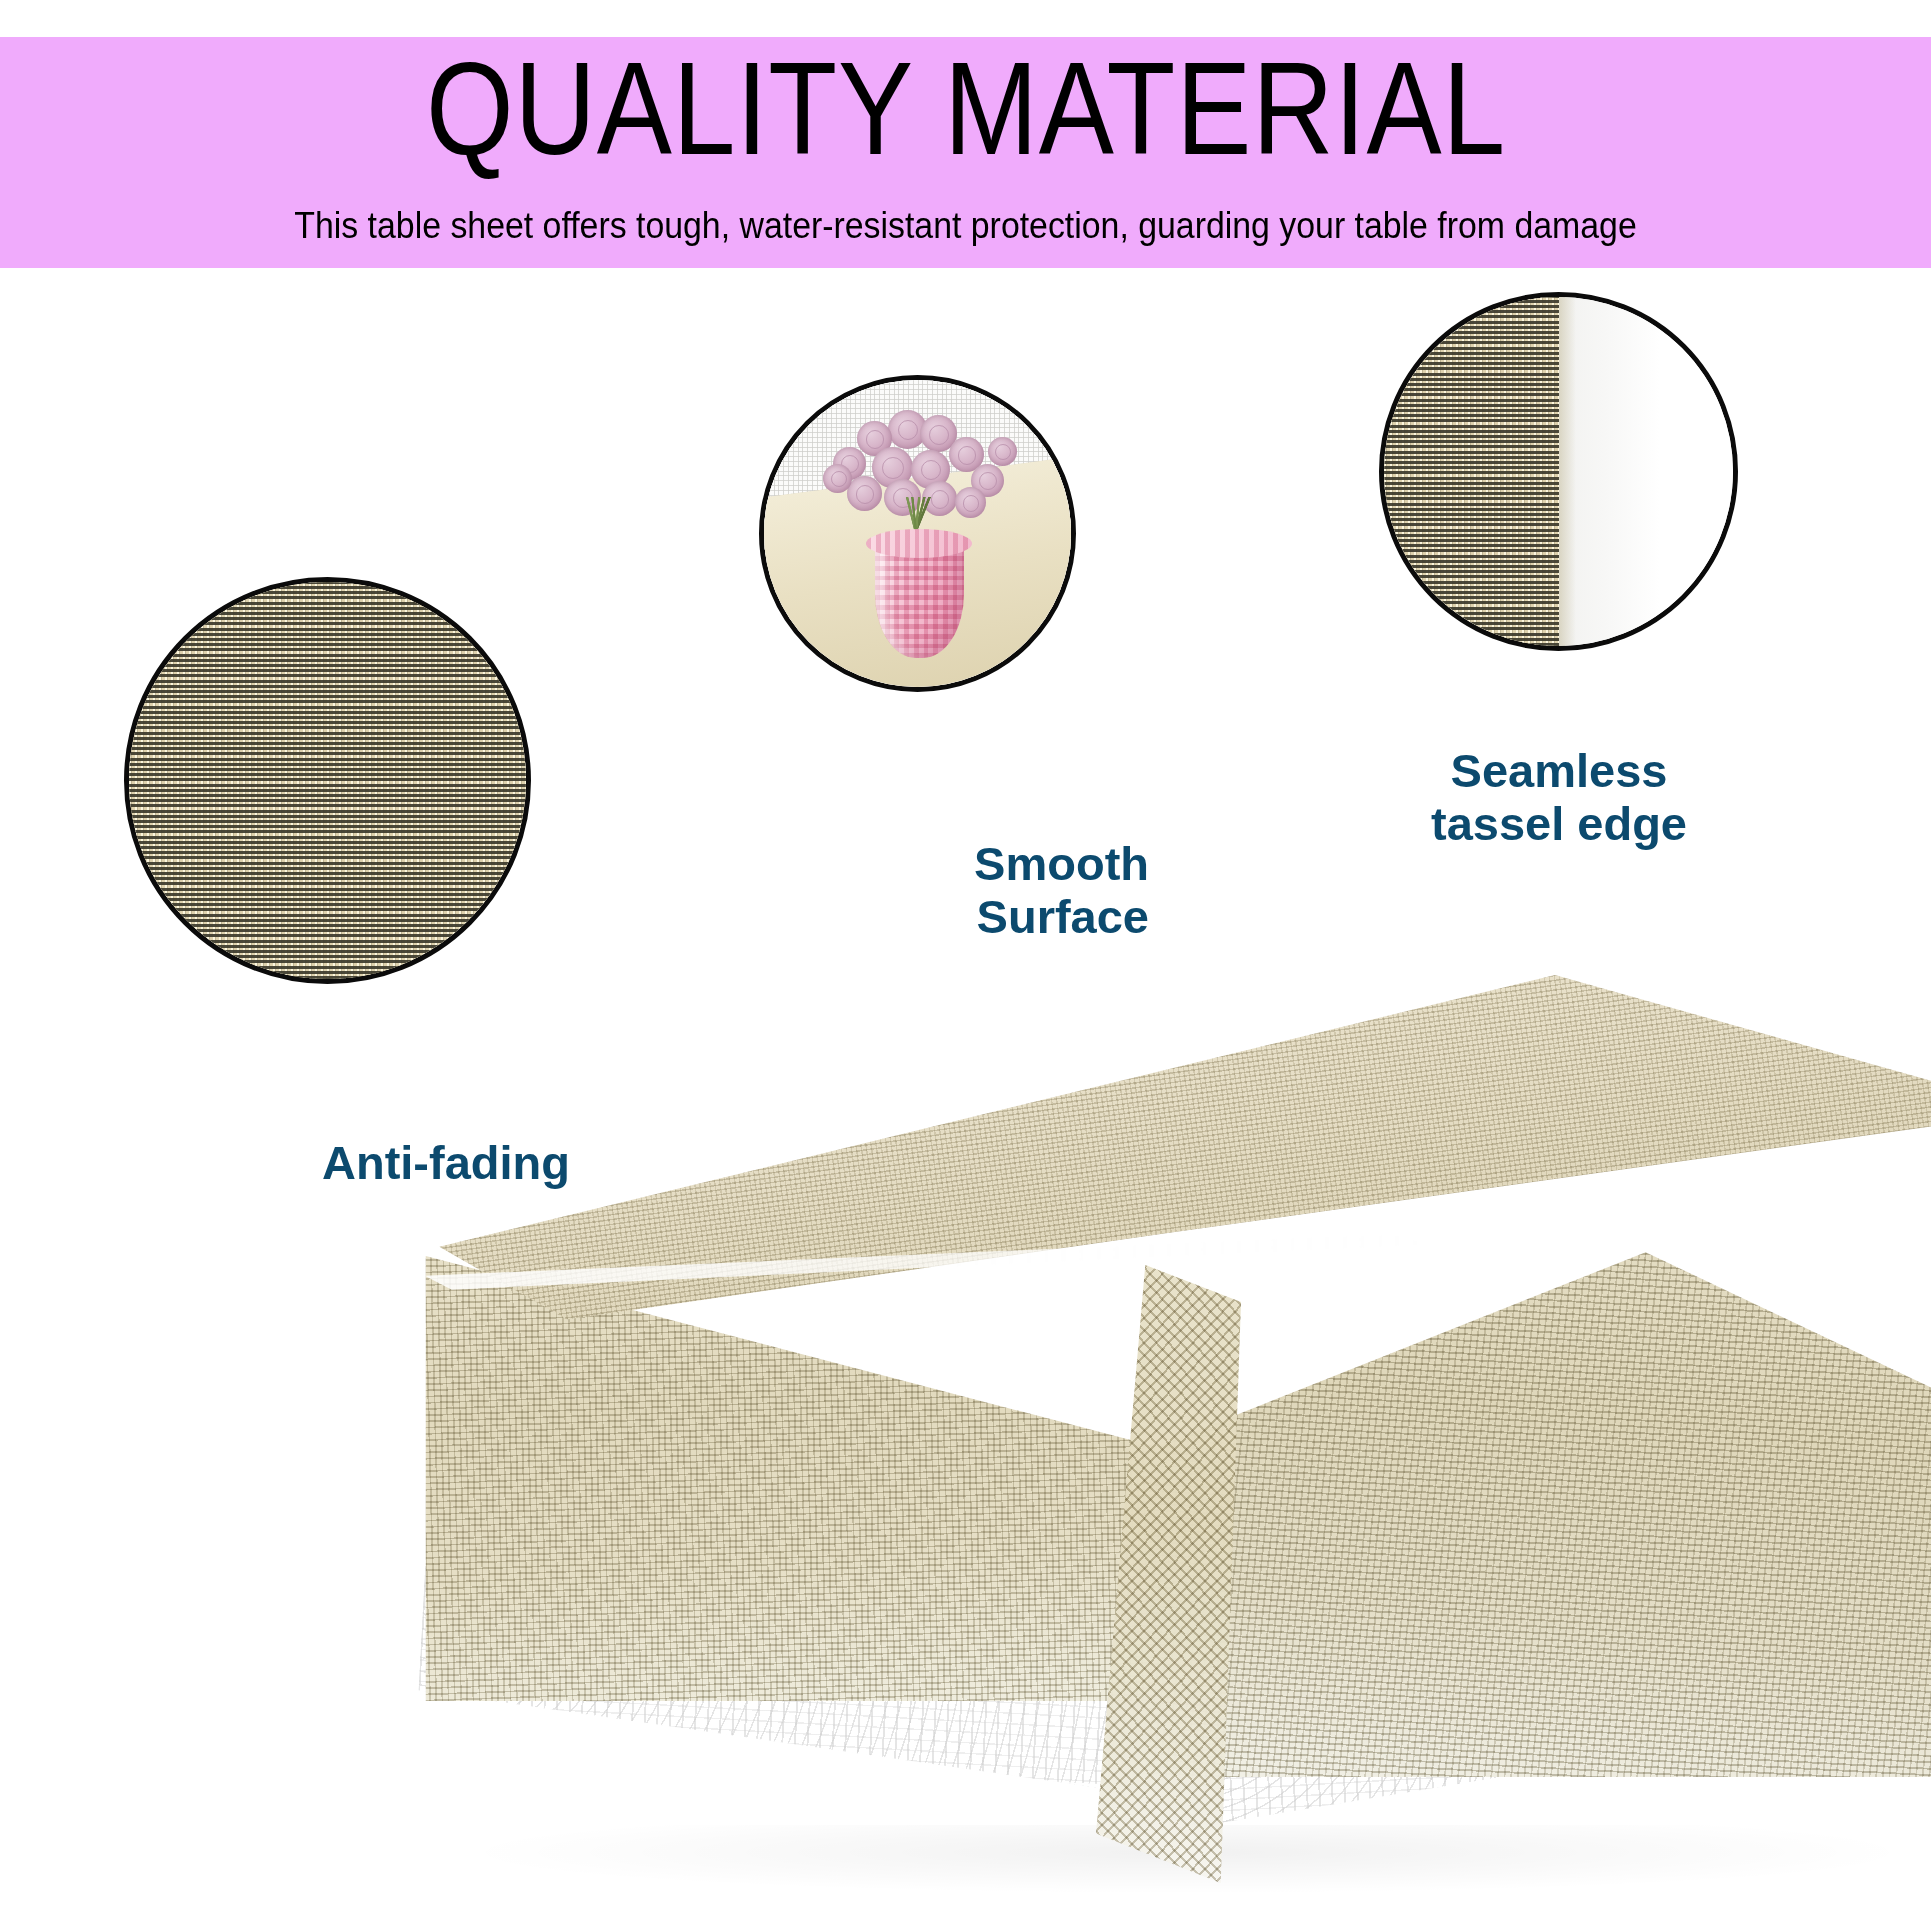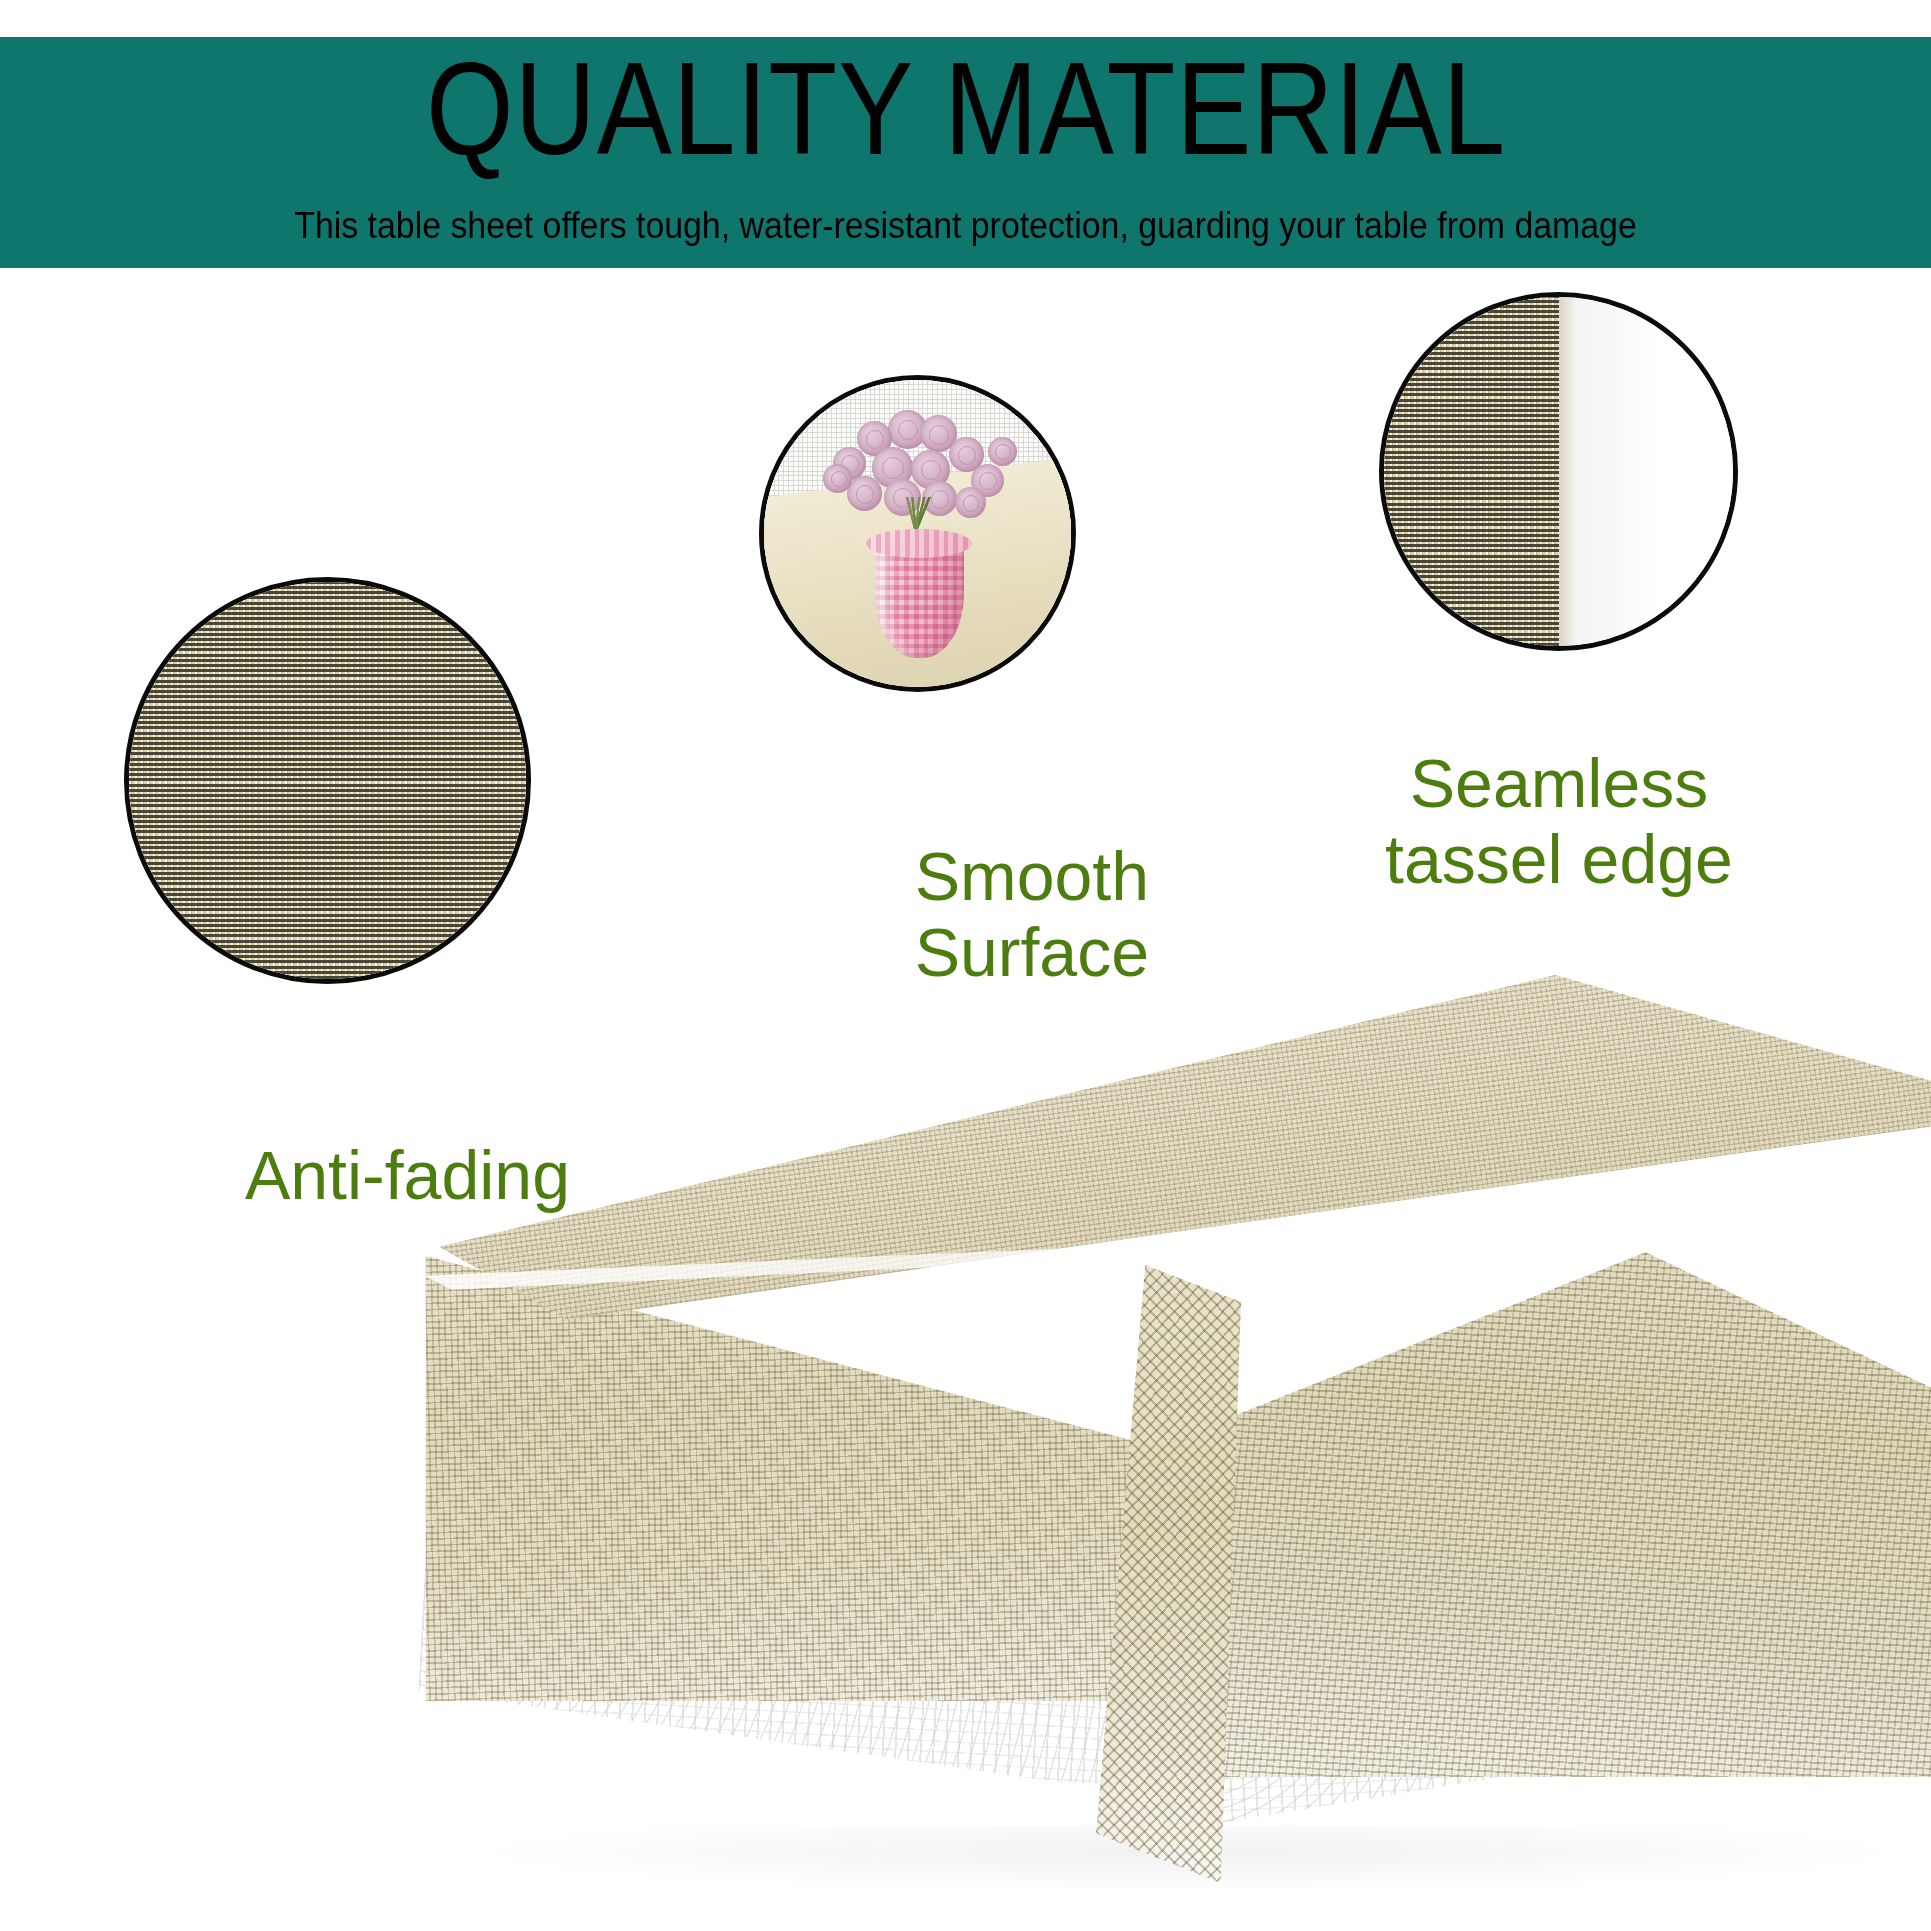--- a/index.html
+++ b/index.html
@@ -6,21 +6,21 @@
   body{
     width:1931px;height:1931px;
     background:#ffffff;
     font-family:"Liberation Sans","DejaVu Sans",sans-serif;
     overflow:hidden;position:relative;
   }
 
   
   #banner{
     position:absolute;left:0;top:37px;width:1931px;height:231px;
-    background:#0f766e;
+    background:#f0abfc;
     display:flex;flex-direction:column;align-items:center;justify-content:flex-start;
   }
   #banner-title{
     font-size:131px;line-height:1.0;
     letter-spacing:1px;
     color:#000;
     font-weight:400;
     transform:scaleX(0.86);
     transform-origin:center top;
     margin-top:5.8px;
@@ -37,22 +37,23 @@
   .callout{position:absolute;}
   .circ{
     border-radius:50%;
     border:5.8px solid #0b0b0b;
     overflow:hidden;position:relative;
     background:#fff;
     box-sizing:border-box;
   }
   .clabel{
     position:absolute;
-    font-size:68px;line-height:1.12;color:#4d7c0f;
+    font-size:47px;line-height:1.12;color:#0c4a6e;
     white-space:pre-line;
+    font-weight:bold;
   }
 
   
   .weave{
     position:absolute;inset:0;
     background-color:#ded2ae;
     background-image:
       repeating-linear-gradient(0deg,
         rgba(60,58,44,0.92) 0px, rgba(60,58,44,0.92) 2.9px,
         rgba(255,252,232,0.0) 2.9px, rgba(255,252,232,0.0) 5.2px),

